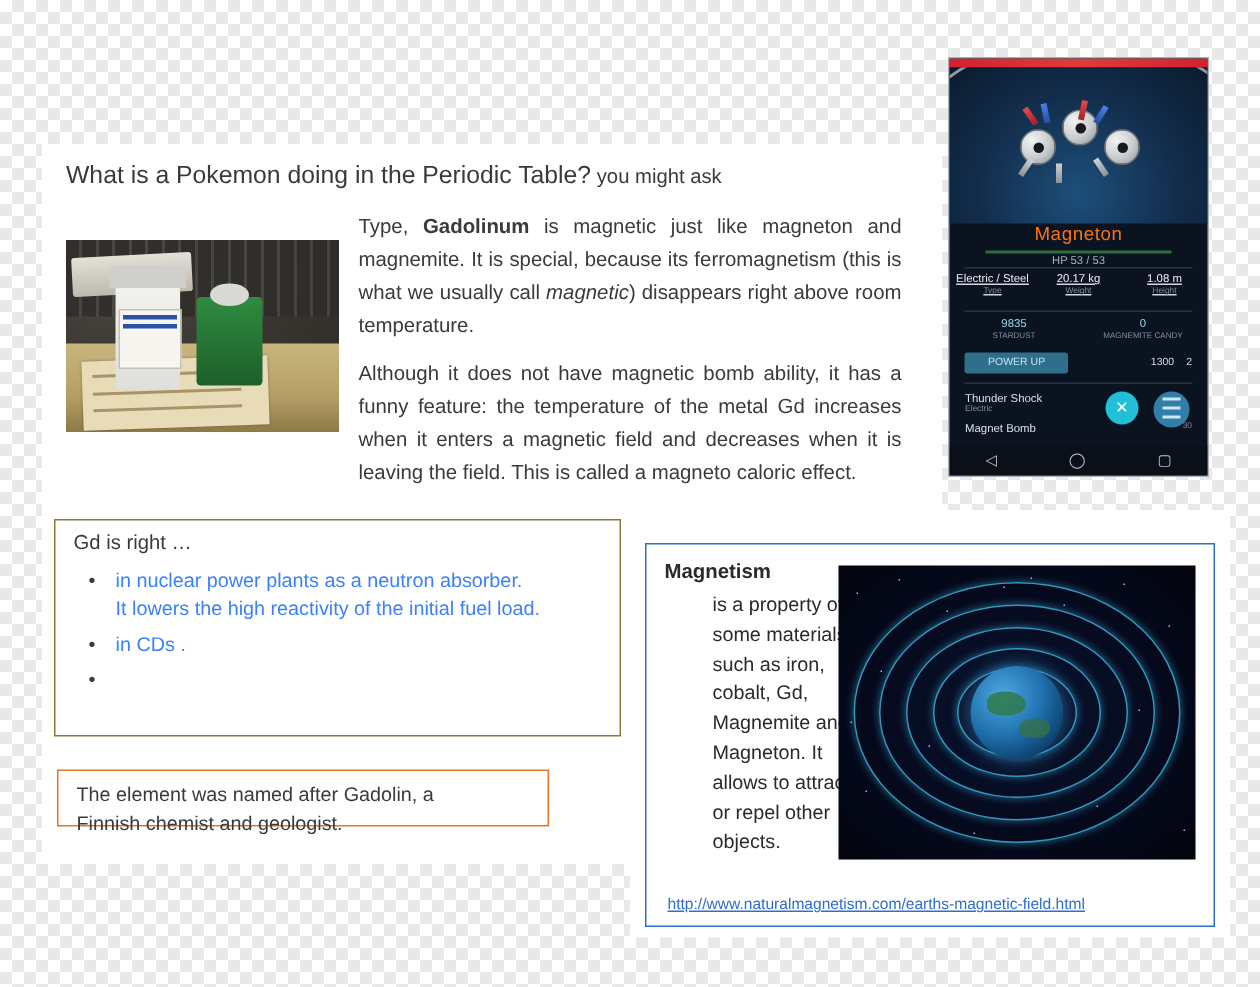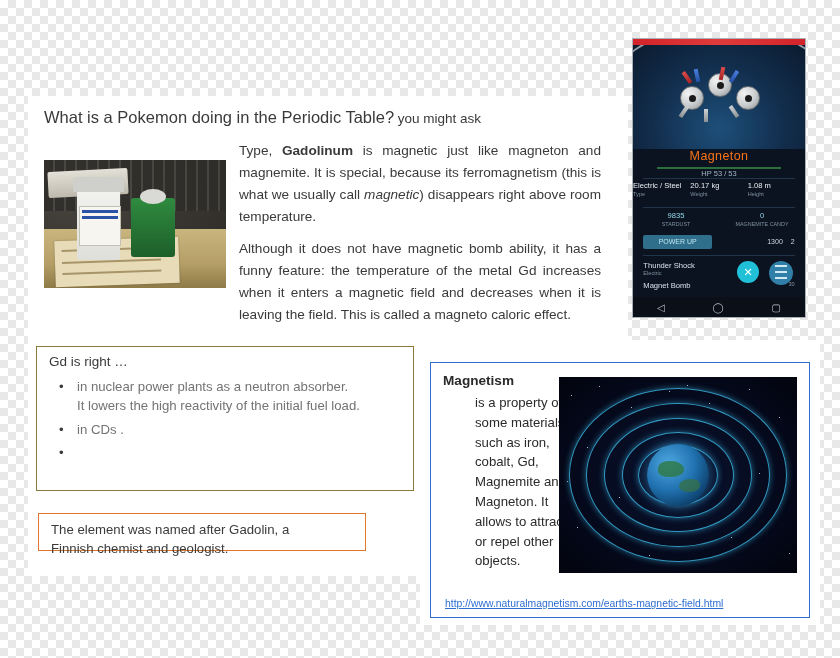--- a/index.html
+++ b/index.html
@@ -220,21 +220,21 @@
   .phone .hp-bar {
     position:absolute; left:14%; top:128px; width:72%; height:2px;
     background:#2b6f3a;
   }
   .phone .stats {
     position:absolute; left:0; top:142px; width:100%;
     display:flex;
     color:#cfd9e2;
   }
   .phone .stats > div {
-    flex:1; 
+    flex:1; text-align:center;text-decoration:underline;
   }
   .phone .stats .v { font-size:7.6px; color:#e8eef3; }
   .phone .stats .k { font-size:5.6px; color:#7e8f9e; margin-top:1px; }
   .phone .divider {
     position:absolute; left:6%; width:88%; height:1px; background:#22344a;
   }
   .phone .candy {
     position:absolute; left:0; top:172px; width:100%;
     display:flex; color:#cfd9e2;
   }
@@ -295,21 +295,21 @@
     font-size:13.5px; color:#3a3a3a;
   }
   .box-used ul {
     margin:0; padding:0; list-style:none;
     position:absolute; left:14px; top:30px; right:10px;
   }
   .box-used li {
     position:relative;
     padding-left:26px;
     font-size:13.2px;
-    color:#737373;
+    color:#3b82f6;
     line-height:1.46;
     margin-bottom:4px;
   }
   .box-used li::before {
     content:"•";
     position:absolute; left:8px; top:0;
     color:#3a3a3a;
   }
 
   

